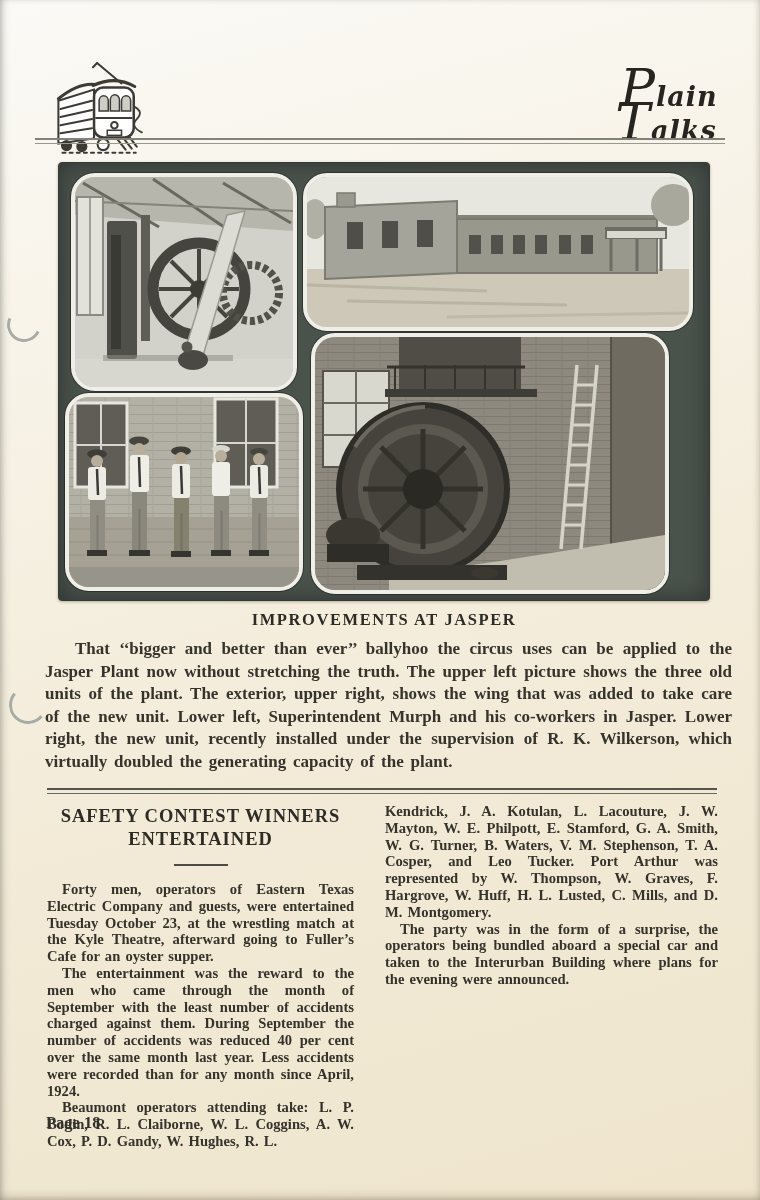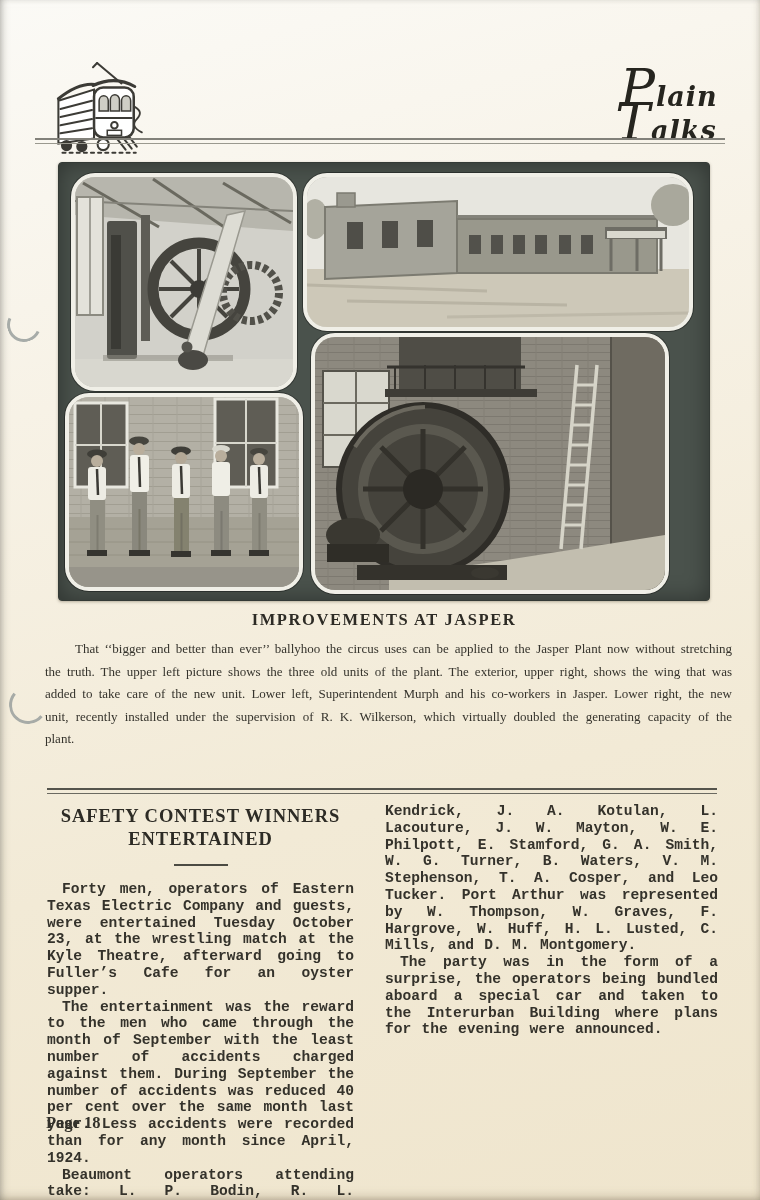--- a/index.html
+++ b/index.html
@@ -30,35 +30,35 @@
     box-shadow:0 0 0 1px rgba(0,0,0,.35), inset 0 0 8px rgba(0,0,0,.25);background:#cfcec6;}
   .photo svg{display:block;width:100%;height:100%;}
   #ph1{left:12px;top:10px;width:218px;height:210px;}
   #ph2{left:244px;top:10px;width:382px;height:150px;}
   #ph3{left:6px;top:230px;width:230px;height:190px;}
   #ph4{left:252px;top:170px;width:350px;height:253px;}
   
   .caption-title{position:absolute;left:0;right:0;top:610px;text-align:center;
     font-size:16.5px;font-weight:bold;letter-spacing:1.6px;color:#2d2b25;margin-left:8px;}
   .caption-body{position:absolute;left:45px;right:28px;top:638px;
-    font-size:13px;line-height:22.6px;font-weight:normal;text-align:justify;
+    font-size:17px;line-height:22.6px;font-weight:bold;text-align:justify;
     text-indent:30px;color:#35332c;word-spacing:2.5px;}
   
   .mid-rule{position:absolute;left:47px;right:43px;top:788px;height:3px;
     border-top:2px solid #55544c;border-bottom:1px solid #6b6a61;}
   
   .columns{position:absolute;left:47px;right:42px;top:803px;display:flex;gap:31px;}
   .col{text-align:justify;}
   .col.left{width:307px;flex:none;}
   .col.right{flex:1;}
   .article-title{font-size:18.5px;line-height:23px;font-weight:bold;text-align:center;
     letter-spacing:1px;white-space:pre-line;margin:2px 0 0 0;color:#2d2b25;}
   .title-rule{width:54px;height:2px;background:#4c4b43;margin:13px auto 15px auto;}
   .col p{margin:0;font-size:14.6px;line-height:16.8px;font-weight:bold;
-    text-indent:15px;color:#34322b;word-spacing:1.5px;font-family:Liberation Mono, monospace;}
+    text-indent:15px;color:#34322b;word-spacing:1.5px;}
   .col p.no-indent{text-indent:0;}
   
   .page-number{position:absolute;left:46px;top:1113px;font-size:16.5px;font-weight:bold;color:#33312b;}
   
   .punch{position:absolute;border-radius:50%;border:3px solid #9aa09e;
     border-top-color:transparent;border-right-color:transparent;opacity:.85;}
   #punch1{left:7px;top:308px;width:28px;height:28px;transform:rotate(-20deg);}
   #punch2{left:9px;top:686px;width:32px;height:32px;transform:rotate(-5deg);}
 </style>
 </head>

